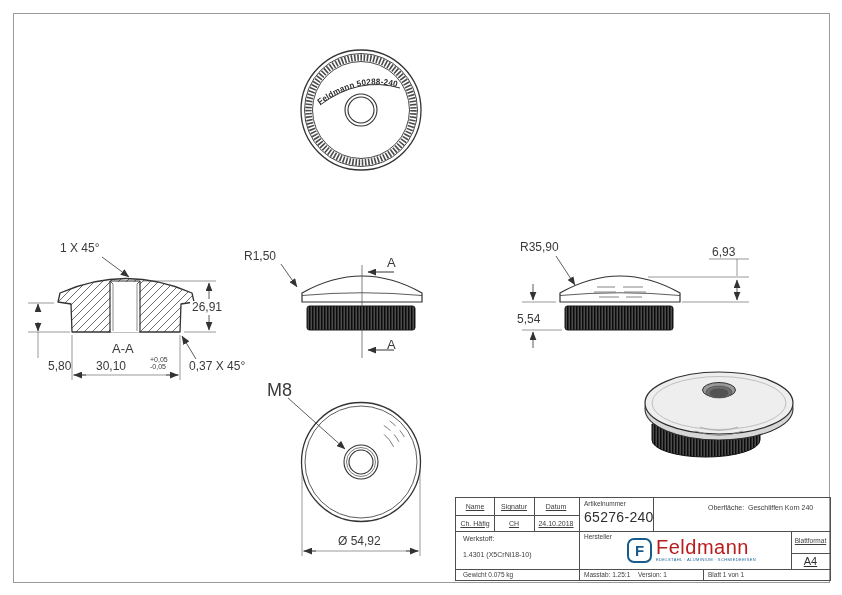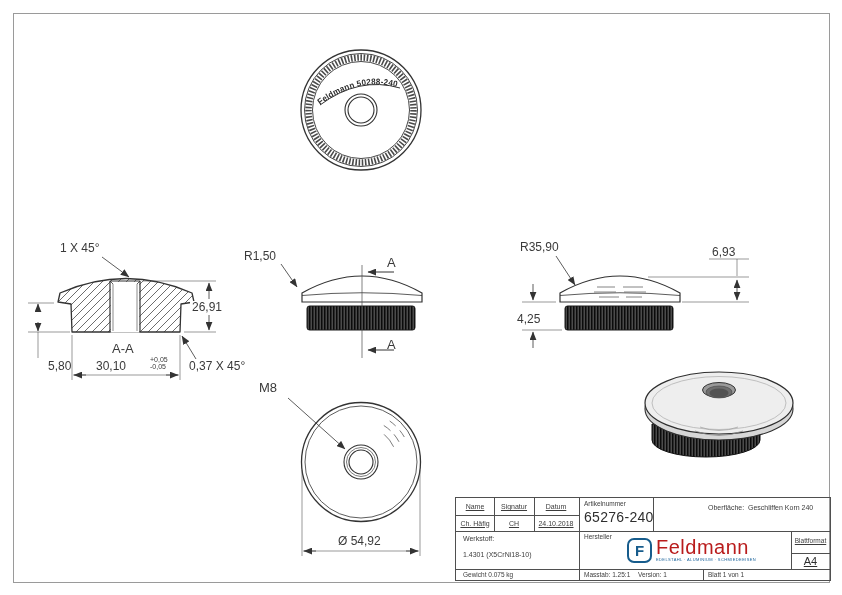--- a/index.html
+++ b/index.html
@@ -167,23 +167,23 @@
     <span style="display:block">-0,05</span>
   </span>
   <span class="lbl" style="left:189px;top:360px">0,37 X 45°</span>
 
   <span class="lbl" style="left:244px;top:250px">R1,50</span>
   <span class="lbl" style="left:387px;top:256px;font-size:13px">A</span>
   <span class="lbl" style="left:387px;top:338px;font-size:13px">A</span>
 
   <span class="lbl" style="left:520px;top:241px">R35,90</span>
   <span class="lbl" style="left:712px;top:246px">6,93</span>
-  <span class="lbl bg" style="left:515px;top:313px">4,25</span>
-
-  <span class="lbl" style="left:259px;top:381px;font-size:13px">M8</span>
+  <span class="lbl bg" style="left:515px;top:313px">5,54</span>
+
+  <span class="lbl" style="left:267px;top:381px;font-size:18px">M8</span>
   <span class="lbl bg" style="left:336px;top:535px">Ø 54,92</span>
 
   <div id="tb">
     <div class="tb-v" style="left:38px;top:0;height:33px"></div>
     <div class="tb-v" style="left:78px;top:0;height:33px"></div>
     <div class="tb-v" style="left:123px;top:0;height:82px"></div>
     <div class="tb-v" style="left:197px;top:0;height:33px"></div>
     <div class="tb-v" style="left:335px;top:33px;height:38px"></div>
     <div class="tb-v" style="left:247px;top:71px;height:11px"></div>
     <div class="tb-h" style="top:17px;left:0;width:123px"></div>

